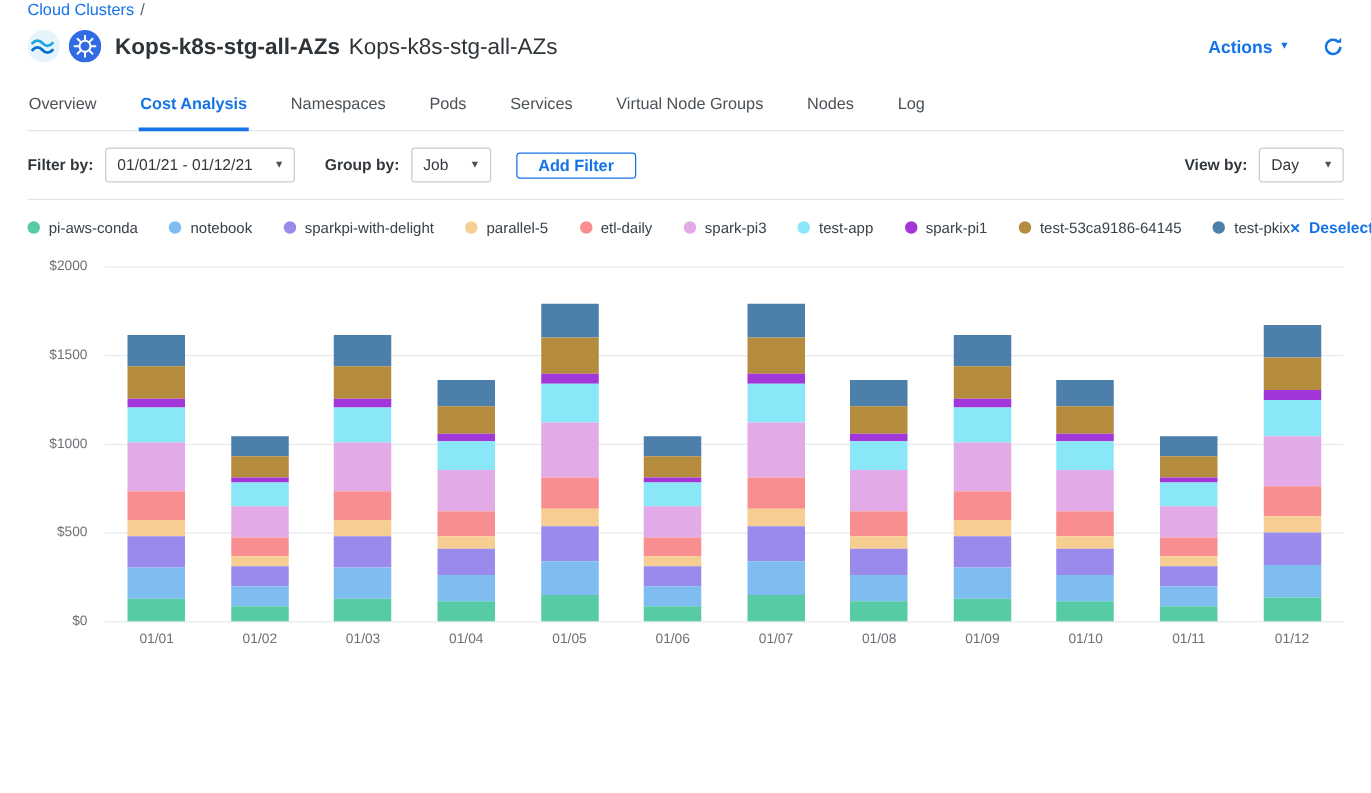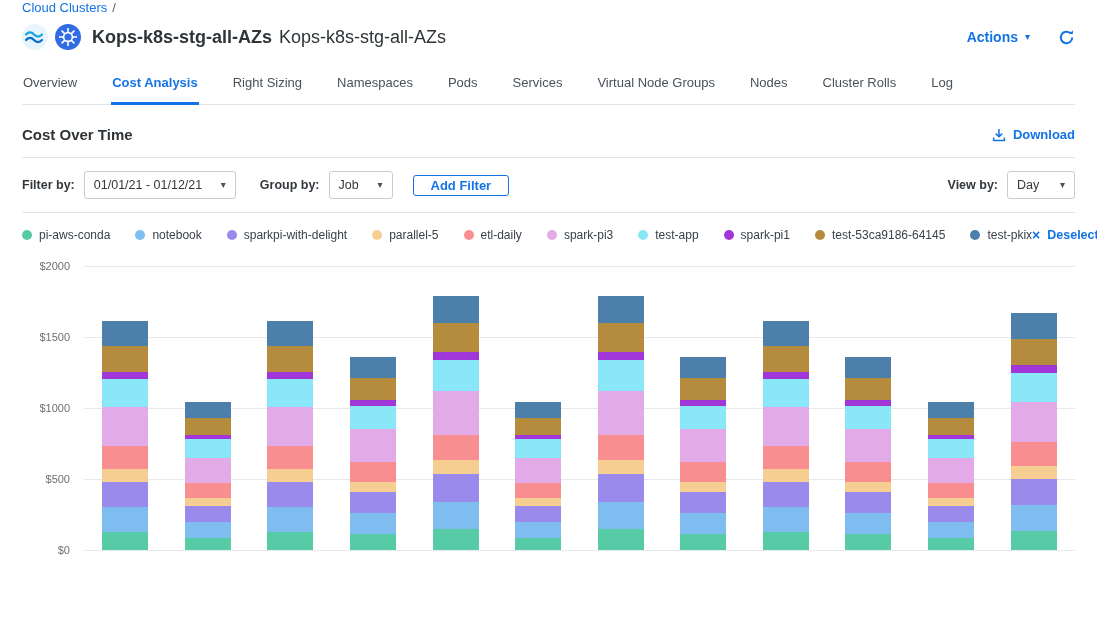--- a/index.html
+++ b/index.html
@@ -93,42 +93,28 @@
           <path d="M13.4 8a5.4 5.4 0 1 1-1.7-3.95" fill="none" stroke="#1473E6" stroke-width="1.9"></path>
           <path d="M14 1.2v3.6h-3.6z" fill="#1473E6"></path>
         </svg>
       </button>
     </div>
   </div>
 
   <nav class="tabs">
       <div class="tab">Overview</div>
       <div class="tab active">Cost Analysis</div>
-      <div class="tab">Right Sizing</div>
       <div class="tab">Namespaces</div>
       <div class="tab">Pods</div>
       <div class="tab">Services</div>
       <div class="tab">Virtual Node Groups</div>
       <div class="tab">Nodes</div>
-      <div class="tab">Cluster Rolls</div>
       <div class="tab">Log</div>
     </nav>
 
-  <div class="section-header">
-    <h2 class="section-title">Cost Over Time</h2>
-    <a class="download">
-      <span style="display:flex">
-        <svg width="14" height="14" viewBox="0 0 14 14">
-          <path d="M7 1v7.2M3.8 5.6L7 8.8l3.2-3.2" fill="none" stroke="#1473E6" stroke-width="1.5"></path>
-          <path d="M1.6 9.6v2.8h10.8V9.6" fill="none" stroke="#1473E6" stroke-width="1.5"></path>
-        </svg>
-      </span>
-      <span>Download</span>
-    </a>
-  </div>
 
   <div class="filter-row">
     <span class="filter-label">Filter by:</span>
     <div class="select sel-date">
       <span>01/01/21 - 01/12/21</span>
       <span class="caret">▾</span>
     </div>
     <span class="filter-label">Group by:</span>
     <div class="select sel-job">
       <span>Job</span>
@@ -368,15 +354,29 @@
               <div style="height: 40.47px; background: rgb(226, 170, 231);"></div>
               <div style="height: 23.572px; background: rgb(248, 142, 143);"></div>
               <div style="height: 13.206px; background: rgb(247, 206, 146);"></div>
               <div style="height: 25.844px; background: rgb(153, 138, 236);"></div>
               <div style="height: 25.844px; background: rgb(127, 188, 239);"></div>
               <div style="height: 19.17px; background: rgb(87, 203, 166);"></div>
             </div>
           </div>
         </div>
       </div>
+    <div class="xlabels">
+        <div class="xlabel">01/01</div>
+        <div class="xlabel">01/02</div>
+        <div class="xlabel">01/03</div>
+        <div class="xlabel">01/04</div>
+        <div class="xlabel">01/05</div>
+        <div class="xlabel">01/06</div>
+        <div class="xlabel">01/07</div>
+        <div class="xlabel">01/08</div>
+        <div class="xlabel">01/09</div>
+        <div class="xlabel">01/10</div>
+        <div class="xlabel">01/11</div>
+        <div class="xlabel">01/12</div>
+      </div>
   </div>
 
 </div>
 
 </body></html>

